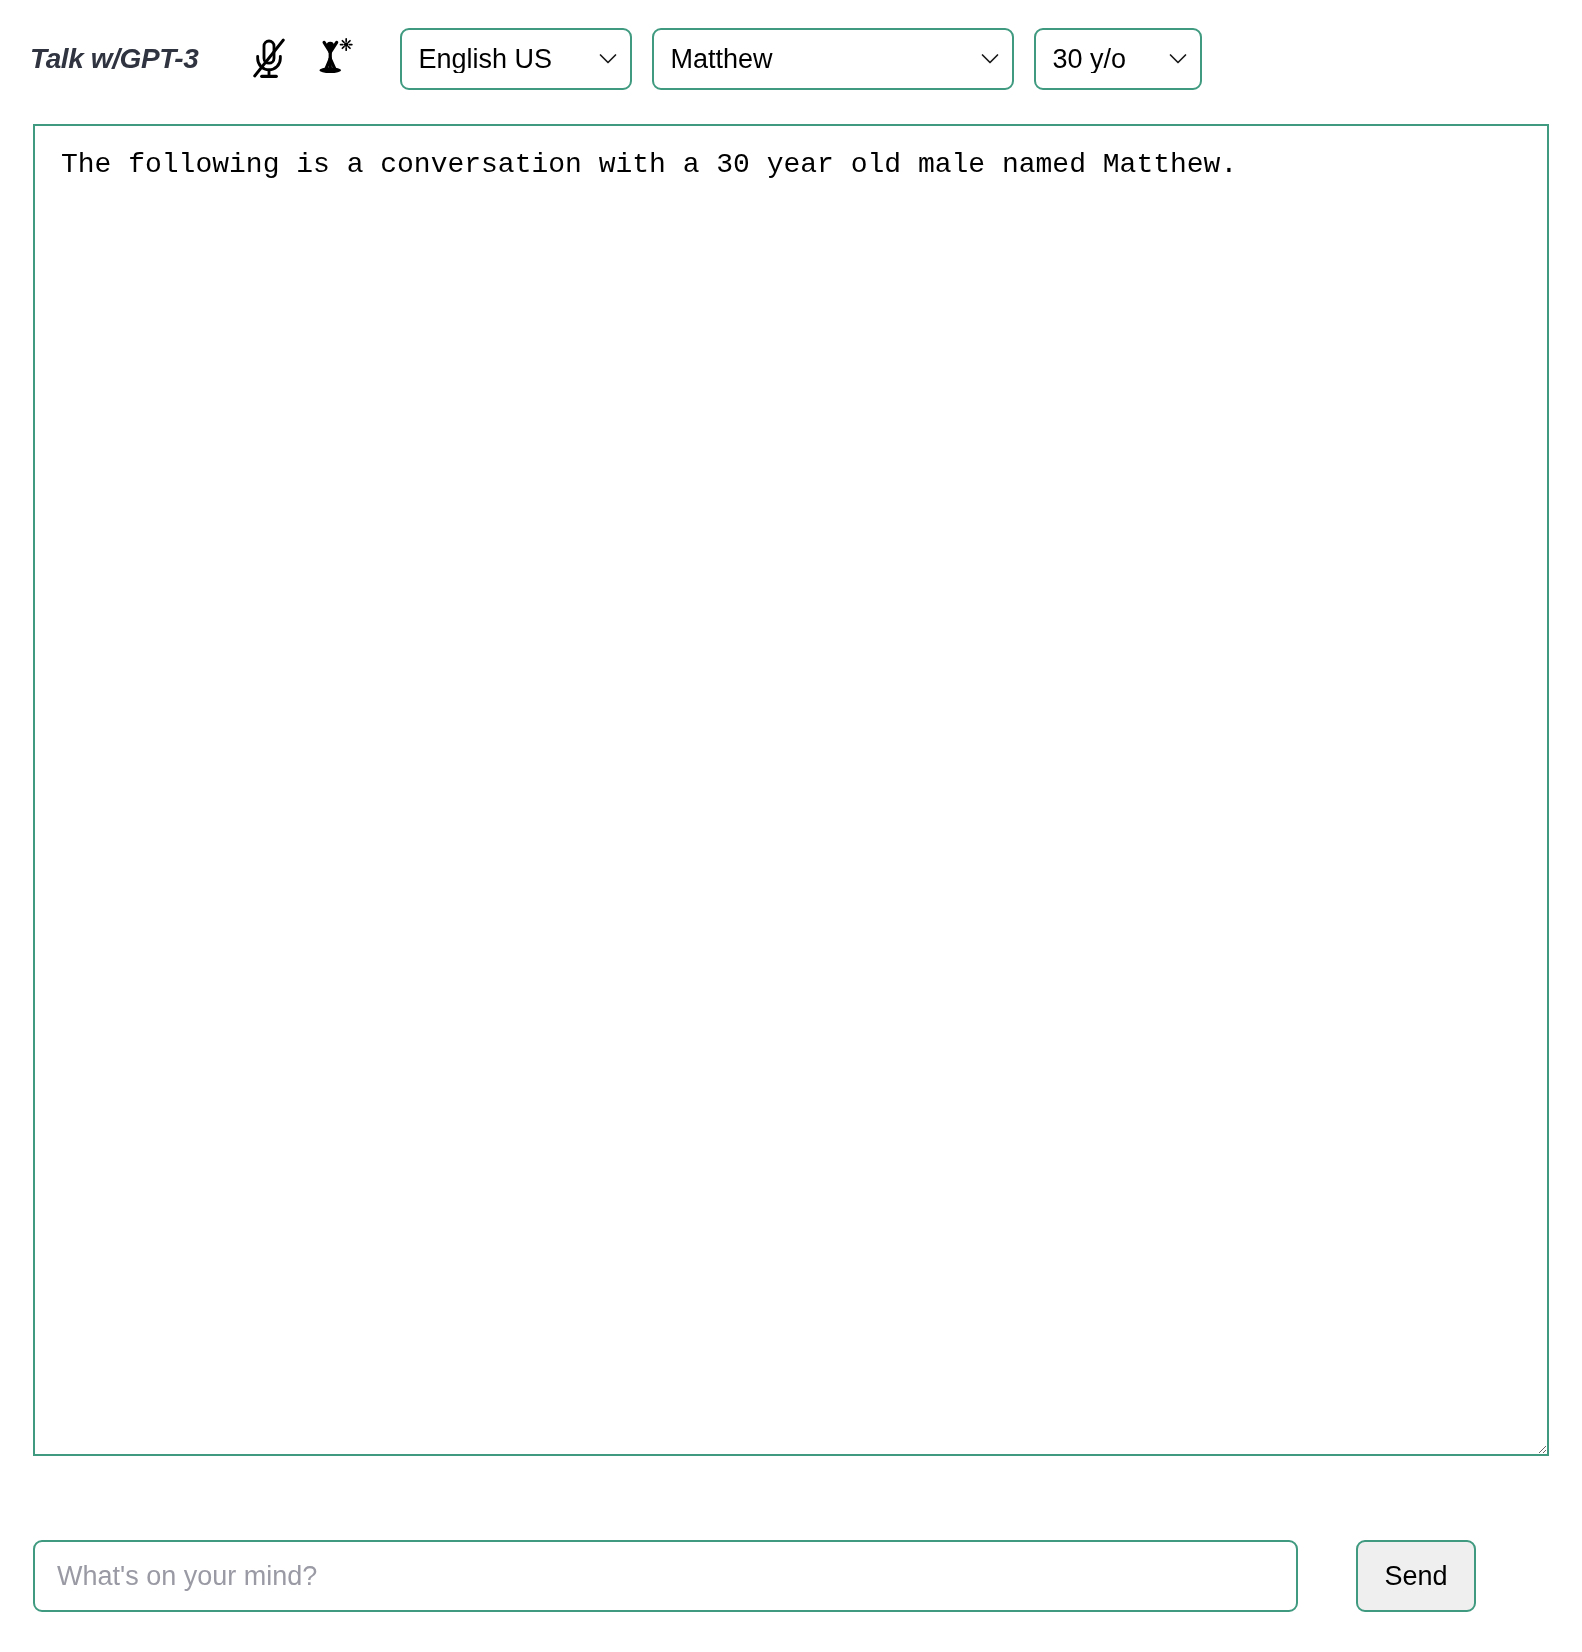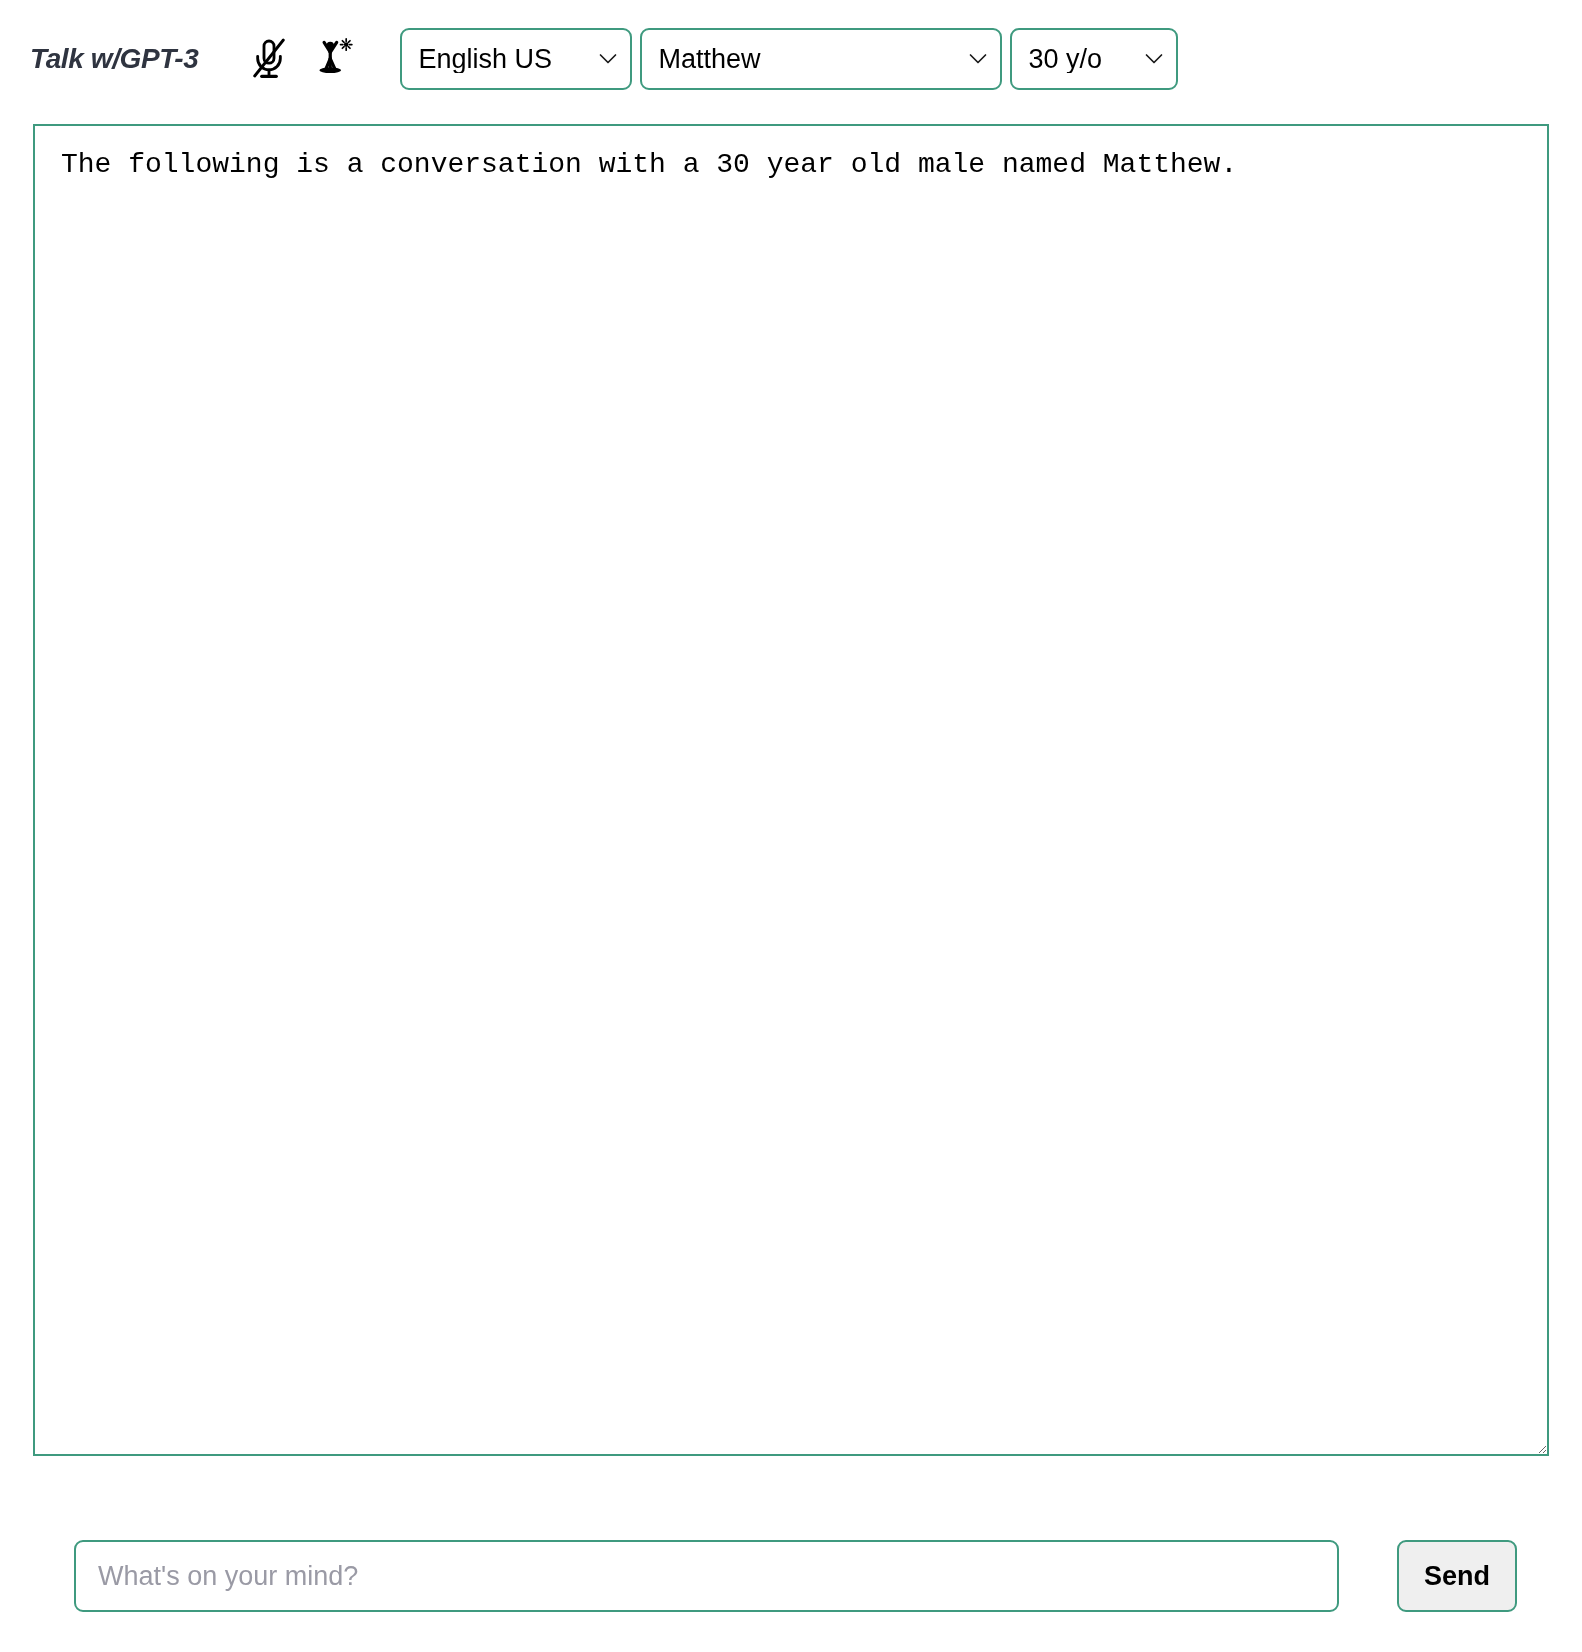--- a/index.html
+++ b/index.html
@@ -65,21 +65,21 @@
 
   .selects {
     display: flex;
     align-items: center;
     margin-left: 30px;
   }
 
   .select-wrap {
     position: relative;
     display: inline-block;
-    margin-right: 8px;
+    margin-right: 20px;
   }
   .select-wrap:last-child { margin-right: 8px; }
 
   .sel {
     -webkit-appearance: none;
     -moz-appearance: none;
     appearance: none;
     border: 2px solid #3f9a7f;
     border-radius: 9px;
     background: #ffffff;
@@ -156,41 +156,39 @@
     height: 72px;
     box-sizing: border-box;
     border: 2px solid #3f9a7f;
     border-radius: 9px;
     background: #ffffff;
     font-family: "Liberation Sans", sans-serif;
     font-size: 27px;
     color: #000000;
     padding: 0 22px;
     outline: none;
-    margin-left: 41px;
   }
   .msg-input::placeholder {
     color: #9a9aa5;
     opacity: 1;
   }
 
   .send-btn {
     margin-left: 58px;
     width: 120px;
     height: 72px;
     box-sizing: border-box;
     border: 2px solid #3f9a7f;
     border-radius: 9px;
     background: #efefef;
     font-family: "Liberation Sans", sans-serif;
     font-size: 27px;
     color: #000000;
     cursor: pointer;
     padding: 0;
-    font-weight: bold;
   }
 </style>
 </head>
 <body>
 
 <div class="app">
 
   <div class="header">
 
     <div class="app-title">Talk w/GPT-3</div>

